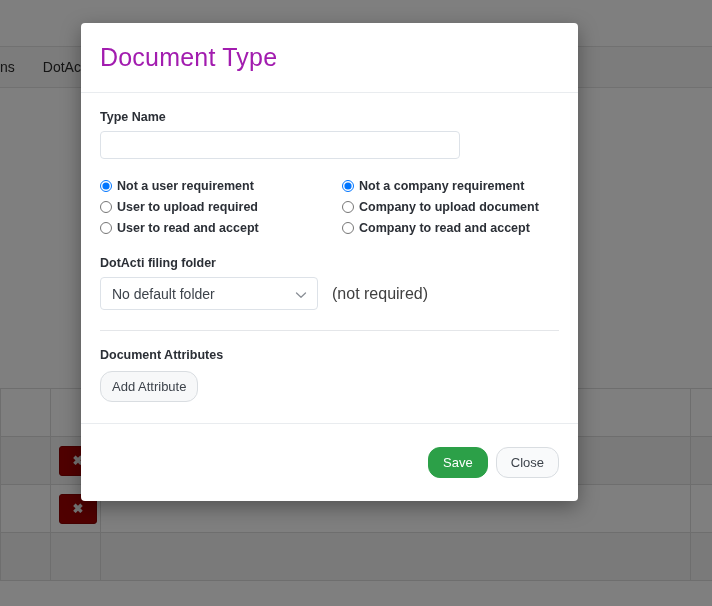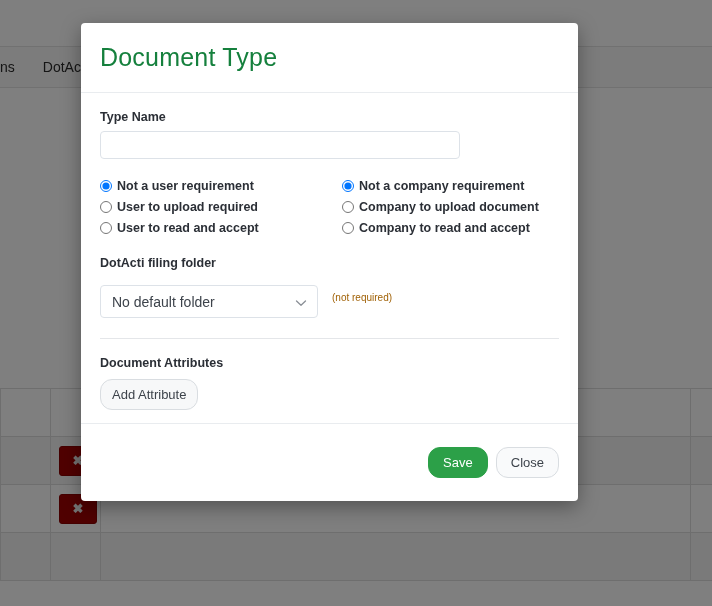--- a/index.html
+++ b/index.html
@@ -91,21 +91,21 @@
     height: 70px;
     border-bottom: 1px solid #e9ecef;
     display: flex;
     align-items: center;
     padding: 0 19px;
     flex: none;
   }
   .modal-title {
     font-size: 25px;
     font-weight: 400;
-    color: #15803d;
+    color: #a21caf;
     letter-spacing: 0.2px;
   }
   .modal-body {
     flex: 1 1 auto;
     padding: 17px 19px 0 19px;
   }
   .field-label {
     font-size: 12.5px;
     font-weight: bold;
     color: #2b2f36;
@@ -156,32 +156,31 @@
     width: 218px;
     height: 33px;
     border: 1px solid #dde2e8;
     border-radius: 4px;
     background: #fff;
     display: flex;
     align-items: center;
     padding: 0 28px 0 11px;
     font-size: 14px;
     color: #3d434b;
-    margin-top: 8px;
   }
   .chevron {
     position: absolute;
     right: 10px; top: 50%;
     transform: translateY(-50%);
     width: 12px; height: 12px;
     display: block;
   }
   .hint {
-    font-size: 10px;
-    color: #a16207;
+    font-size: 16px;
+    color: #404040;
   }
 
   .divider {
     border: none;
     border-top: 1px solid #e4e6e9;
     margin: 20px 0 0 0;
   }
 
   .attrs-block { margin-top: 17px; }
   .attrs-title {

